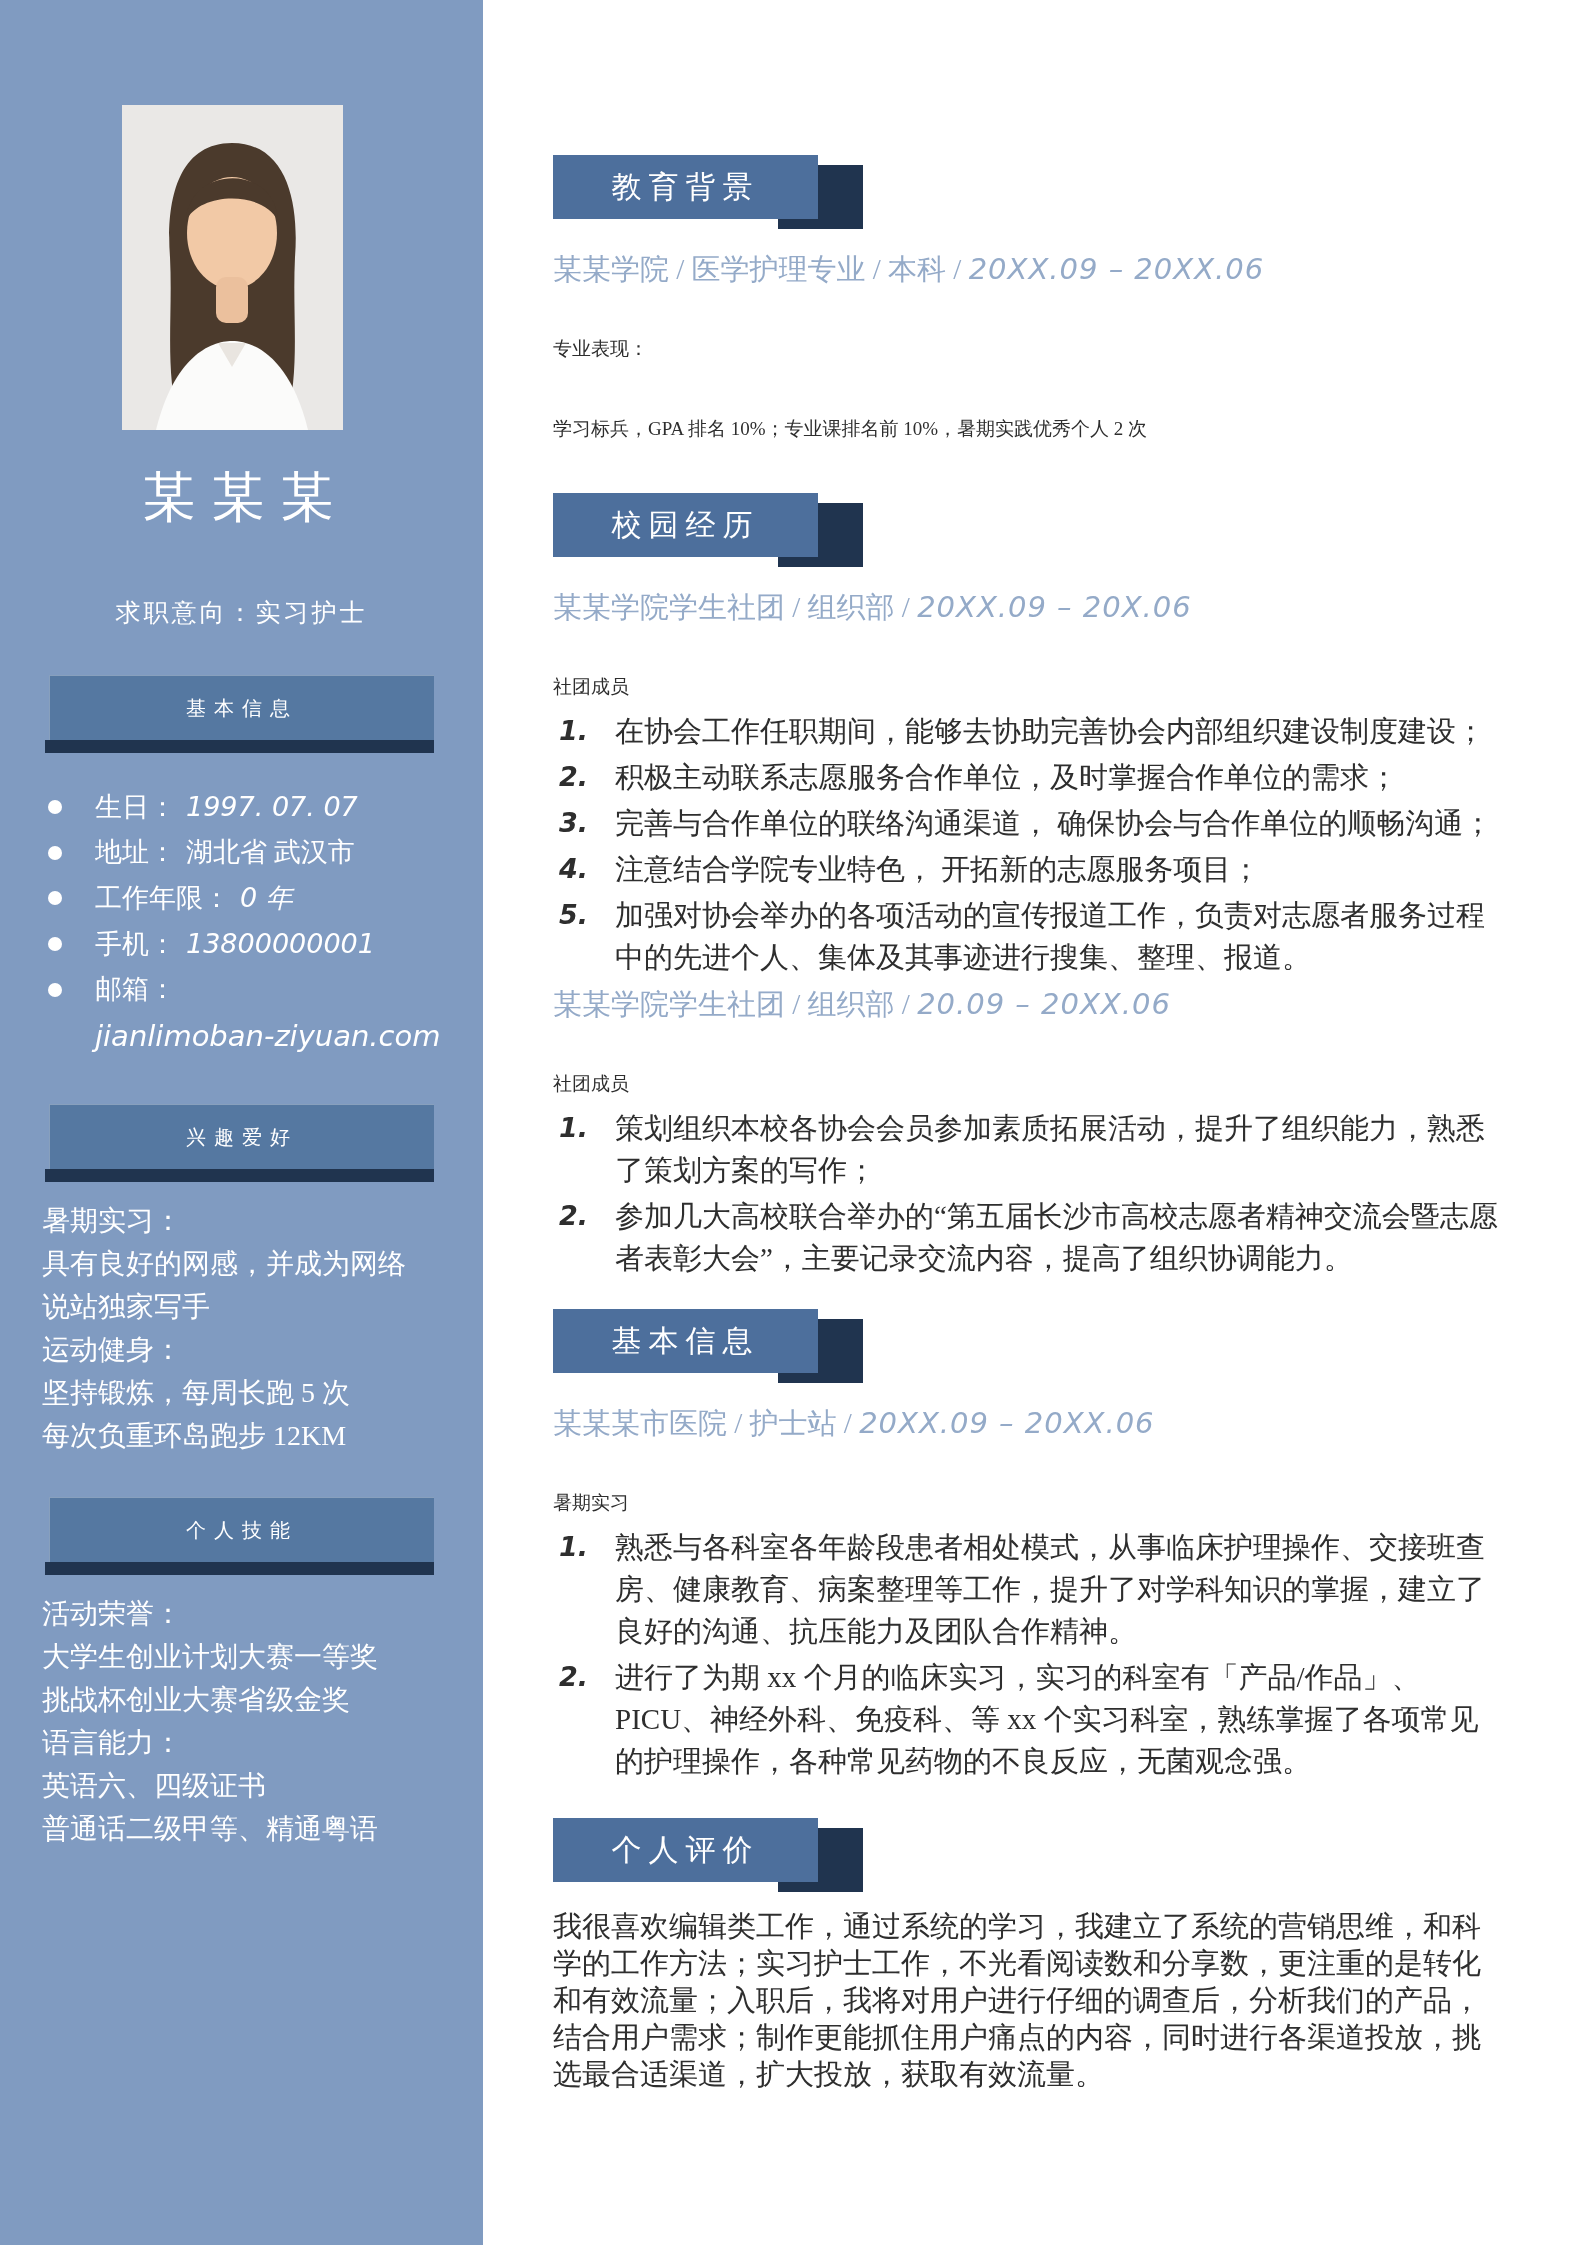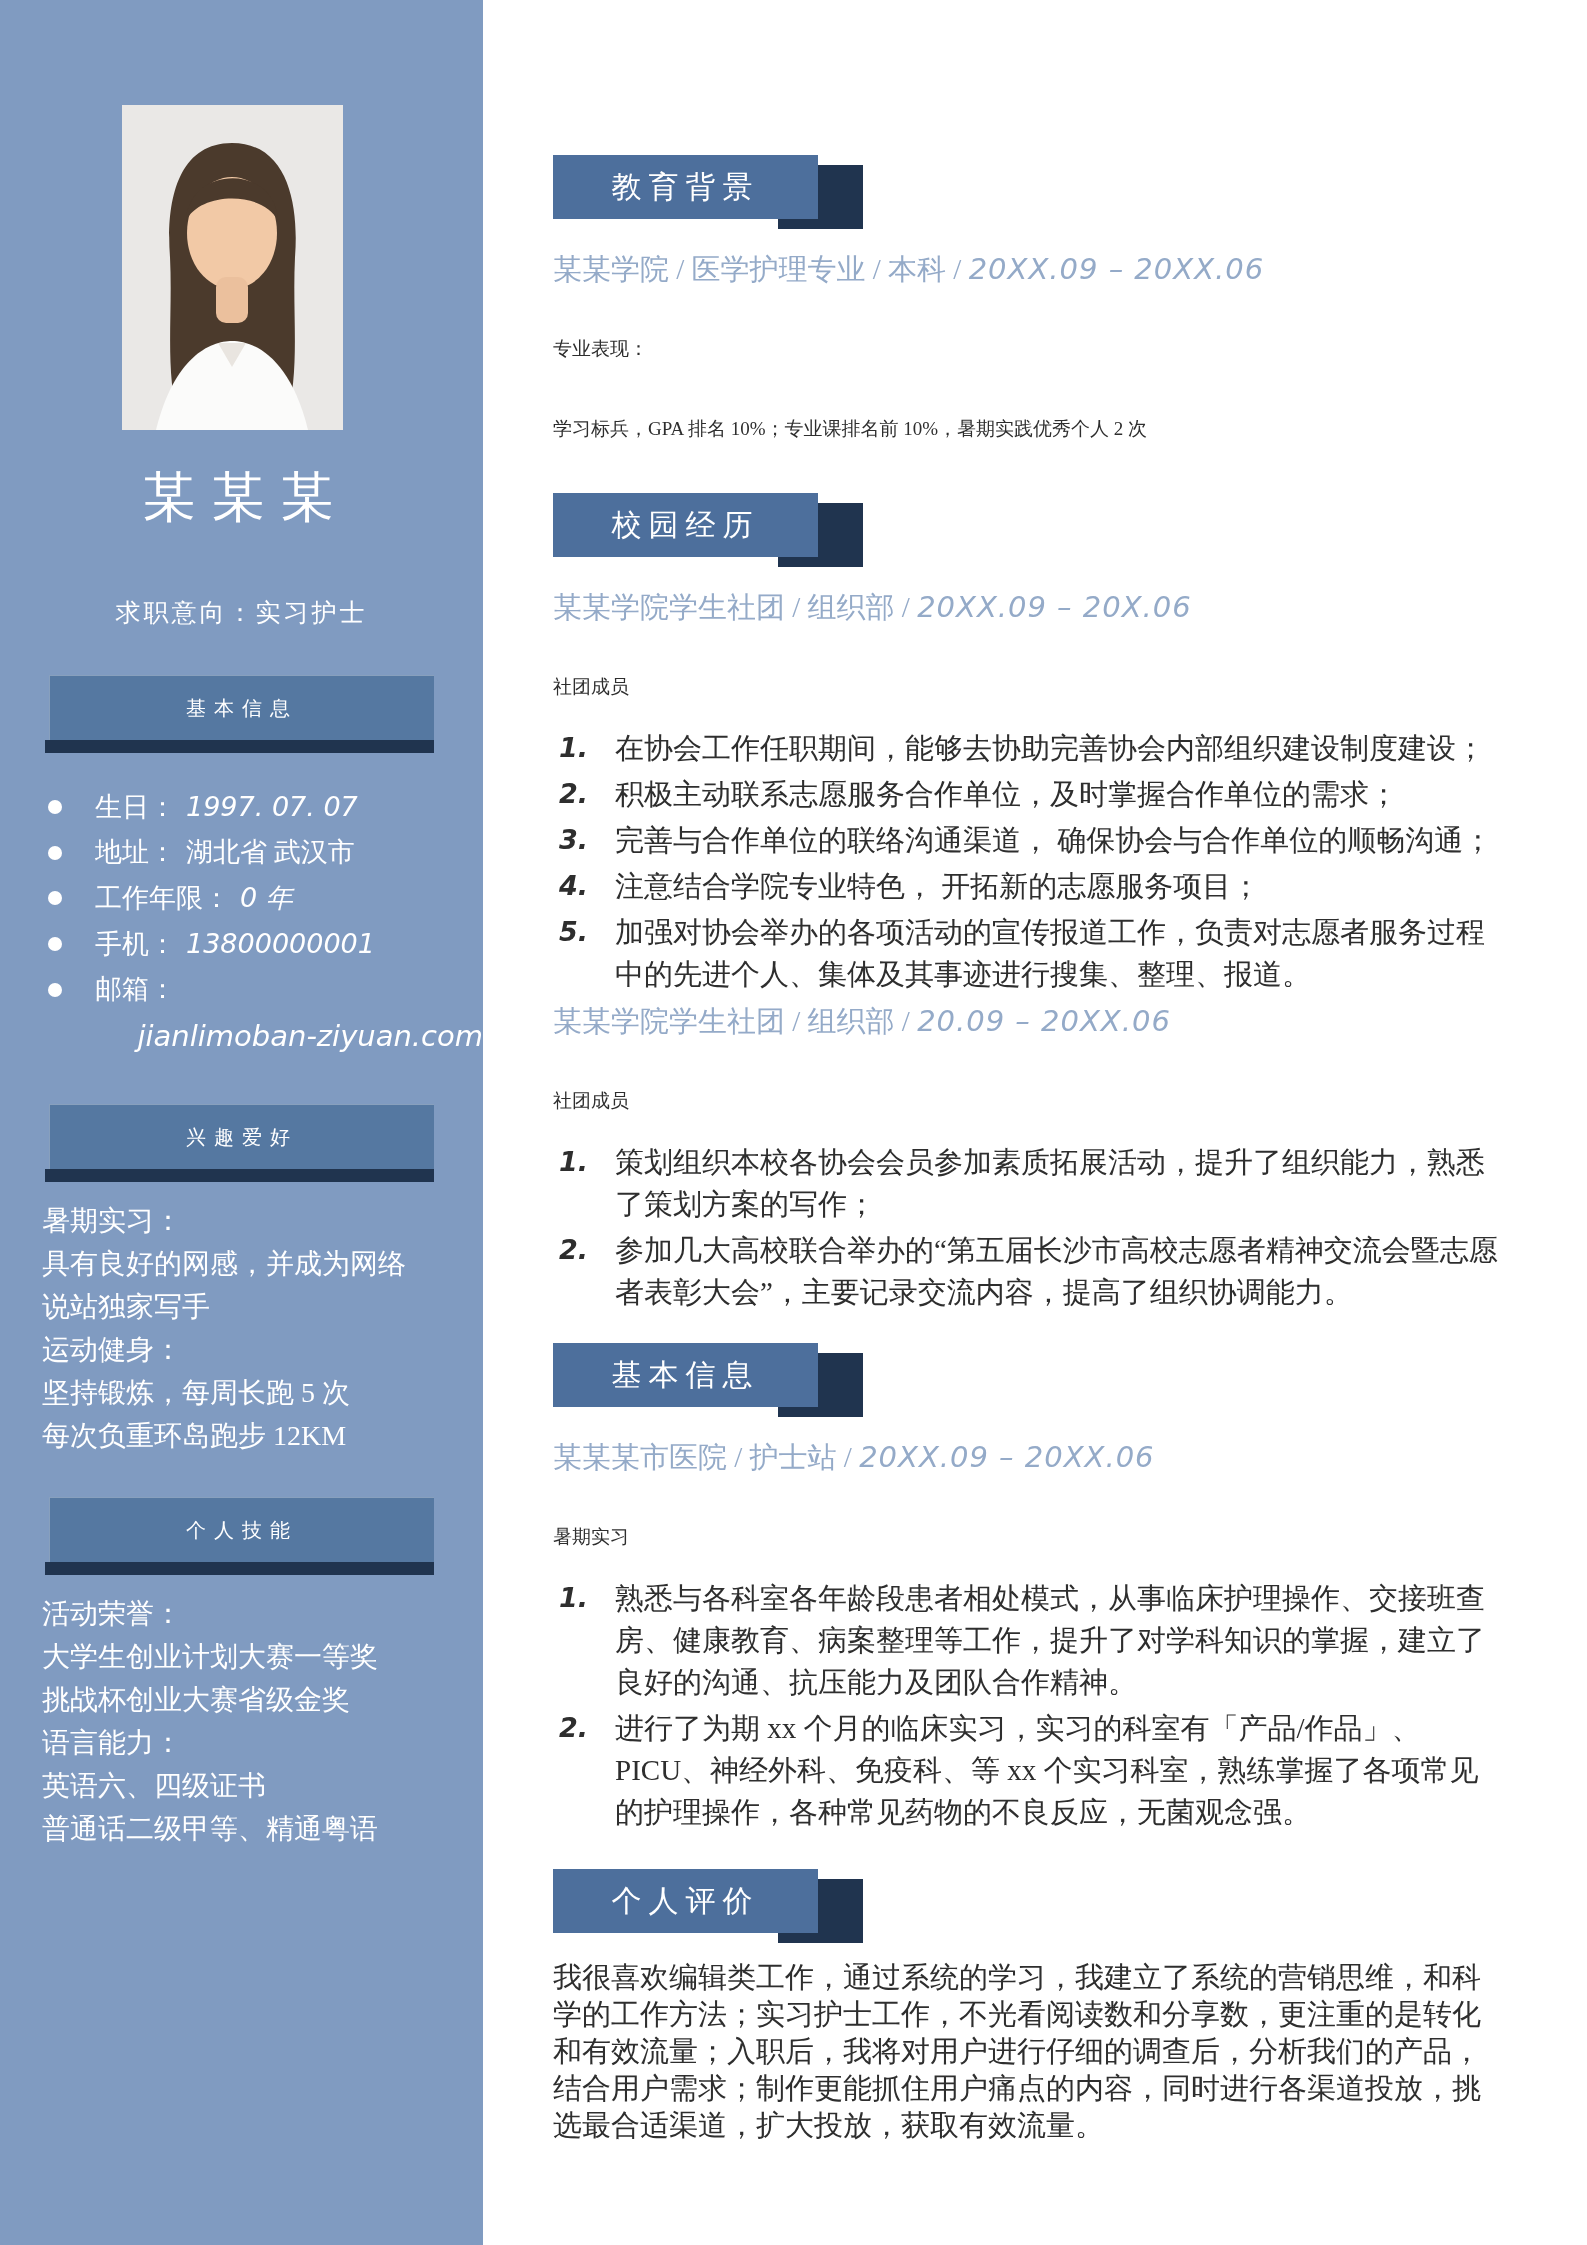--- a/index.html
+++ b/index.html
@@ -23,37 +23,37 @@
 
   .sbar-wrap{position:relative;width:385px;margin:46px auto 0;}
   .sbar{position:relative;height:65px;background:var(--c-sbar);border-top:1px solid rgba(255,255,255,.30);border-left:1px solid rgba(255,255,255,.30);
         color:#fff;font-size:20px;letter-spacing:8px;text-align:center;line-height:65px;z-index:1;}
   .sbar-shadow{position:absolute;left:-4px;right:0;top:65px;height:13px;background:var(--c-navy);}
 
   .info-list{list-style:none;margin:44px 0 0 48px;color:#fff;font-size:27px;}
   .info-list li{position:relative;padding-left:47px;line-height:45px;white-space:nowrap;}
   .dot{position:absolute;left:0;top:16px;width:14px;height:14px;border-radius:50%;background:#fff;}
   .val{margin-left:10px;}
-  .script{font-style:italic;font-family:"DejaVu Sans",sans-serif;text-align:right;}
+  .script{font-style:italic;font-family:"DejaVu Sans",sans-serif;}
   .email-line{margin:2px 0 1px 95px;color:#fff;font-size:29px;line-height:44px;}
 
   .side-para{margin:30px 20px 0 42px;color:#fff;font-size:28px;line-height:43px;}
 
   
   .main{flex:1;padding:155px 84px 0 70px;color:var(--c-text);}
   .hdr-wrap{position:relative;width:244px;height:64px;}
   .hdr-shadow{position:absolute;left:225px;top:10px;width:85px;height:64px;background:var(--c-navy);}
   .hdr{position:absolute;left:0;top:0;width:265px;height:64px;background:var(--c-mbar);
        color:#fff;font-size:30px;letter-spacing:7px;text-align:center;line-height:64px;}
 
   .subtitle{margin-top:28px;color:var(--c-sub);font-size:29px;line-height:44px;}
   .subtitle .script{letter-spacing:1px;}
   .role,.label-line,.detail-line{font-size:19px;line-height:44px;color:var(--c-text);margin-top:36px;}
 
-  ol.numbered{list-style:none;counter-reset:n;margin-top:18px;max-width:960px;}
+  ol.numbered{list-style:none;counter-reset:n;margin-top:1px;max-width:960px;}
   ol.numbered li{counter-increment:n;position:relative;padding-left:62px;font-size:29px;line-height:42px;margin-bottom:4px;}
   ol.numbered li::before{content:counter(n) ".";position:absolute;left:6px;top:0;
         font-family:"DejaVu Sans",sans-serif;font-style:italic;font-weight:bold;font-size:27px;}
 
   .m-section.campus{margin-top:42px;}
   .m-section.internship{margin-top:30px;}
   .m-section.evaluation{margin-top:36px;}
   .entry2{margin-top:4px;}
   .eval-para{margin-top:26px;max-width:960px;font-size:29px;line-height:37px;color:var(--c-text);}
 </style>

